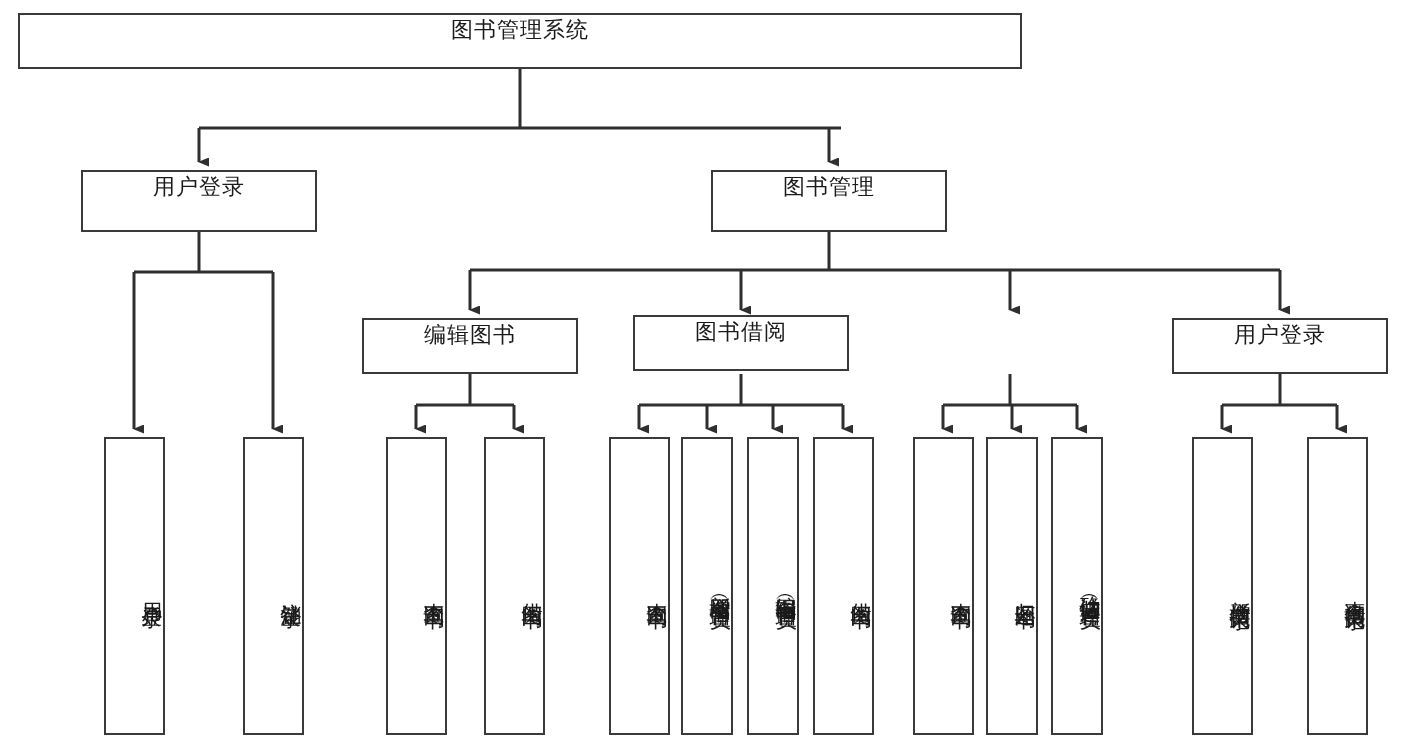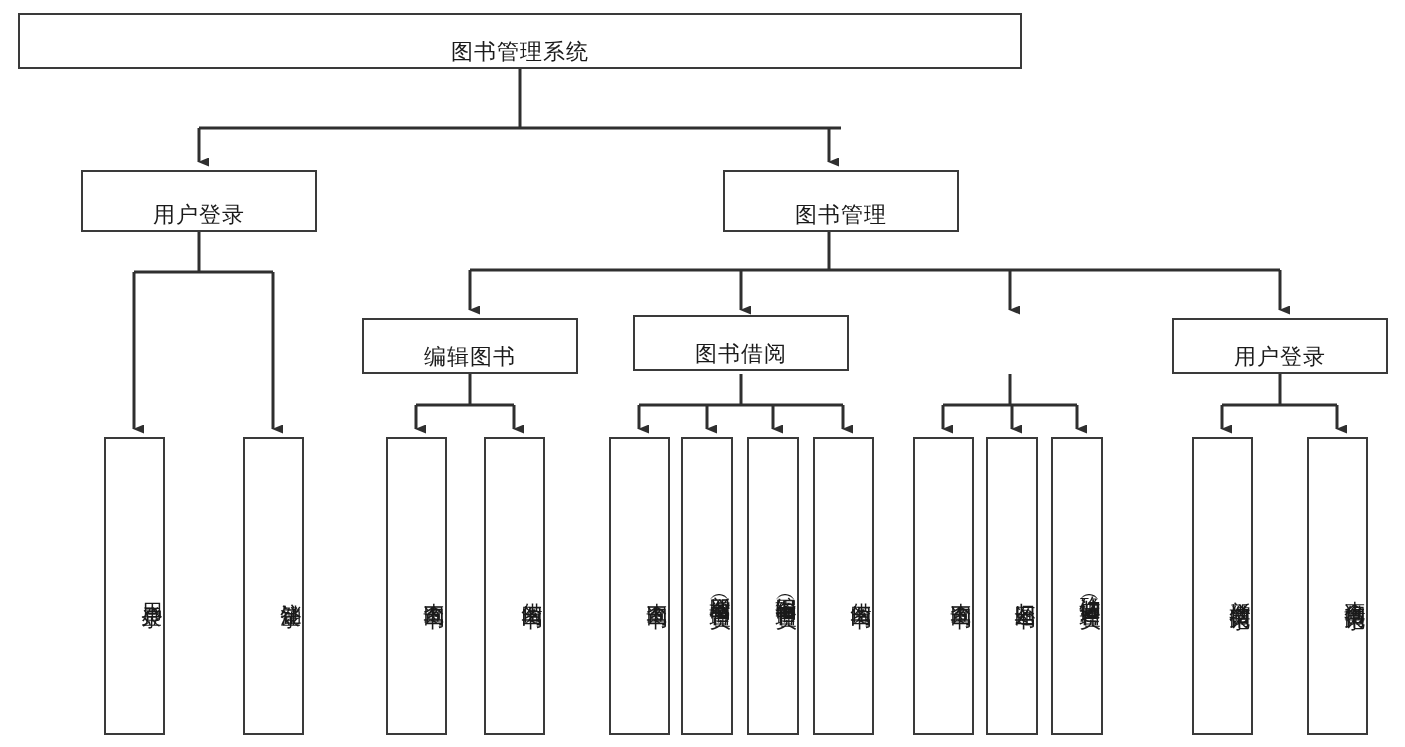--- a/index.html
+++ b/index.html
@@ -23,21 +23,21 @@
     top: 0;
     width: 1405px;
     height: 747px;
   }
   .node {
     position: absolute;
     box-sizing: border-box;
     background: #ffffff;
     border: 2px solid #3a3a3a;
     display: flex;
-    align-items: flex-end;
+    align-items: flex-start;
     justify-content: center;
     color: #1a1a1a;
   }
   .node.horiz {
     font-size: 22px;
     letter-spacing: 1px;
   }
   .node.vert {
     writing-mode: vertical-rl;
     text-orientation: upright;
@@ -120,21 +120,21 @@
     </g>
   </svg>
 
   <div class="node horiz" style="left:18px; top:13px; width:1004px; height:56px;">
     <span class="node-label">图书管理系统</span>
   </div>
 
   <div class="node horiz" style="left:81px; top:170px; width:236px; height:62px;">
     <span class="node-label">用户登录</span>
   </div>
-  <div class="node horiz" style="left:711px; top:170px; width:236px; height:62px;margin-left:12px;">
+  <div class="node horiz" style="left:711px; top:170px; width:236px; height:62px;">
     <span class="node-label">图书管理</span>
   </div>
 
   <div class="node horiz" style="left:362px; top:318px; width:216px; height:56px;">
     <span class="node-label">编辑图书</span>
   </div>
   <div class="node horiz" style="left:633px; top:315px; width:216px; height:56px;">
     <span class="node-label">图书借阅</span>
   </div>
   <div class="node horiz" style="left:1172px; top:318px; width:216px; height:56px;">

